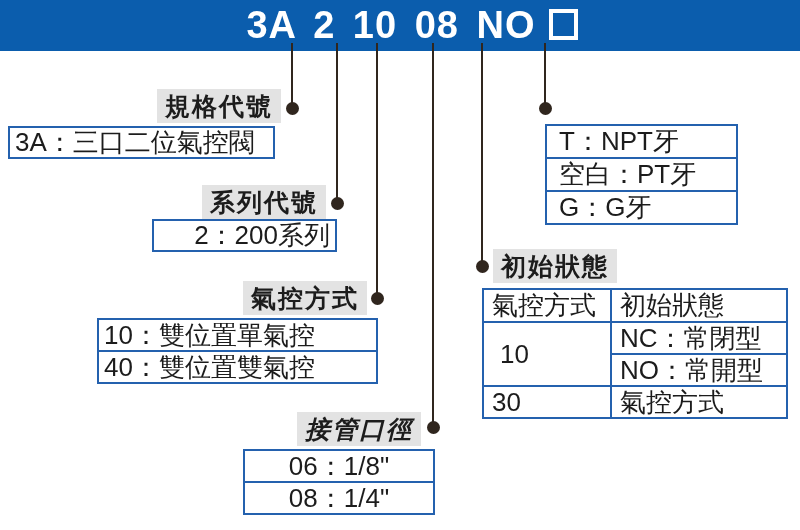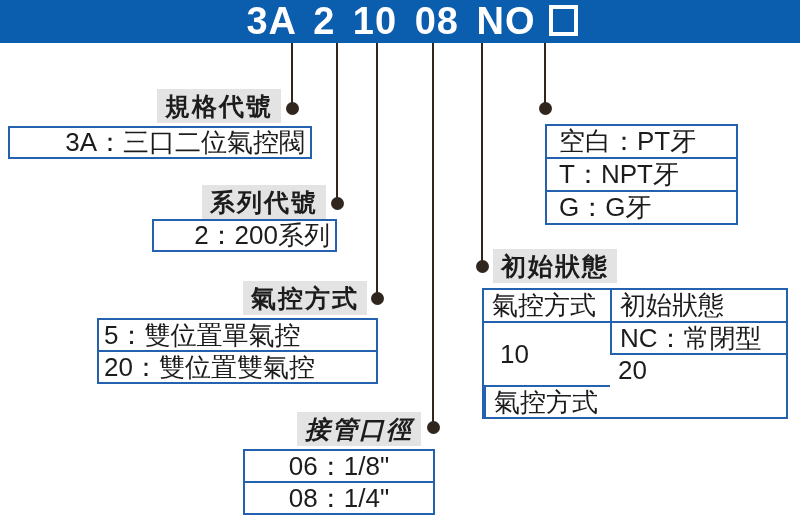--- a/index.html
+++ b/index.html
@@ -7,40 +7,40 @@
     --box-blue:#2461ae;
     --label-bg:#e3e3e3;
     --ink:#1c1c1c;
     --line:#30261e;
   }
   *{margin:0;padding:0;box-sizing:border-box;}
   body{background:#fff;font-family:"Liberation Sans","DejaVu Sans",sans-serif;color:var(--ink);}
   .stage{position:relative;width:800px;height:530px;background:#fff;overflow:hidden;}
 
   
-  .code-bar{position:absolute;left:0;top:0;width:800px;height:43px;background:var(--bar-blue);
+  .code-bar{position:absolute;left:0;top:0;width:800px;height:51px;background:var(--bar-blue);
     display:flex;align-items:center;justify-content:center;padding-left:24px;}
   .code-text{color:#fff;font-size:38px;font-weight:bold;letter-spacing:1px;word-spacing:6px;line-height:43px;}
   .code-square{display:inline-block;width:29px;height:31px;border:4px solid #fff;margin-left:13px;margin-bottom:2px;vertical-align:-2px;}
 
   
   .vline{position:absolute;width:2px;background:var(--line);top:43px;}
   .dot{position:absolute;width:13px;height:13px;border-radius:50%;background:var(--line);}
 
   
   .glabel{position:absolute;background:var(--label-bg);font-weight:bold;font-size:25px;
     line-height:32px;padding:1px 8px;letter-spacing:2px;white-space:nowrap;}
 
   
   .bbox{position:absolute;border:2px solid var(--box-blue);background:#fff;font-size:26px;white-space:nowrap;}
   .bbox .row{line-height:30px;padding:0 5px;}
   .bbox .row + .row{border-top:2px solid var(--box-blue);}
   .bbox.center .row{text-align:center;}
 
-  .box-spec{left:8px;top:126px;width:304px;height:33px;text-align:right;}
+  .box-spec{left:8px;top:126px;width:267px;height:33px;}
   .box-spec .row{line-height:29px;}
   .box-series{left:152px;top:219px;width:185px;height:33px;padding-left:4px;text-align:right;}
   .box-series .row{line-height:29px;}
   .box-pilot{left:97px;top:318px;width:281px;}
   .box-port{left:243px;top:449px;width:192px;}
   .box-thread{left:545px;top:124px;width:193px;padding-left:0;}
   .box-thread .row{padding-left:12px;line-height:31px;}
 
   
   .itable{position:absolute;left:482px;top:288px;width:306px;border:2px solid var(--box-blue);
@@ -83,37 +83,38 @@
 
   <div class="bbox box-spec">
     <div class="row">3A：三口二位氣控閥</div>
   </div>
 
   <div class="bbox box-series">
     <div class="row">2：200系列</div>
   </div>
 
   <div class="bbox box-pilot">
-    <div class="row">5：雙位置單氣控</div>
-    <div class="row">20：雙位置雙氣控</div>
+    <div class="row">10：雙位置單氣控</div>
+    <div class="row">40：雙位置雙氣控</div>
   </div>
 
   <div class="bbox box-port center">
     <div class="row">06：1/8"</div>
     <div class="row">08：1/4"</div>
   </div>
 
   <div class="bbox box-thread">
+    <div class="row">T：NPT牙</div>
     <div class="row">空白：PT牙</div>
-    <div class="row">T：NPT牙</div>
     <div class="row">G：G牙</div>
   </div>
 
   <div class="itable">
     <div class="cell">氣控方式</div>
     <div class="cell col2">初始狀態</div>
     <div class="cell tdiv span2">10</div>
     <div class="cell col2 tdiv">NC：常閉型</div>
-    <div class="cell tdiv">20</div>
+    <div class="cell col2 tdiv">NO：常開型</div>
+    <div class="cell tdiv">30</div>
     <div class="cell col2 tdiv">氣控方式</div>
   </div>
 
 </div>
 
 </body></html>

